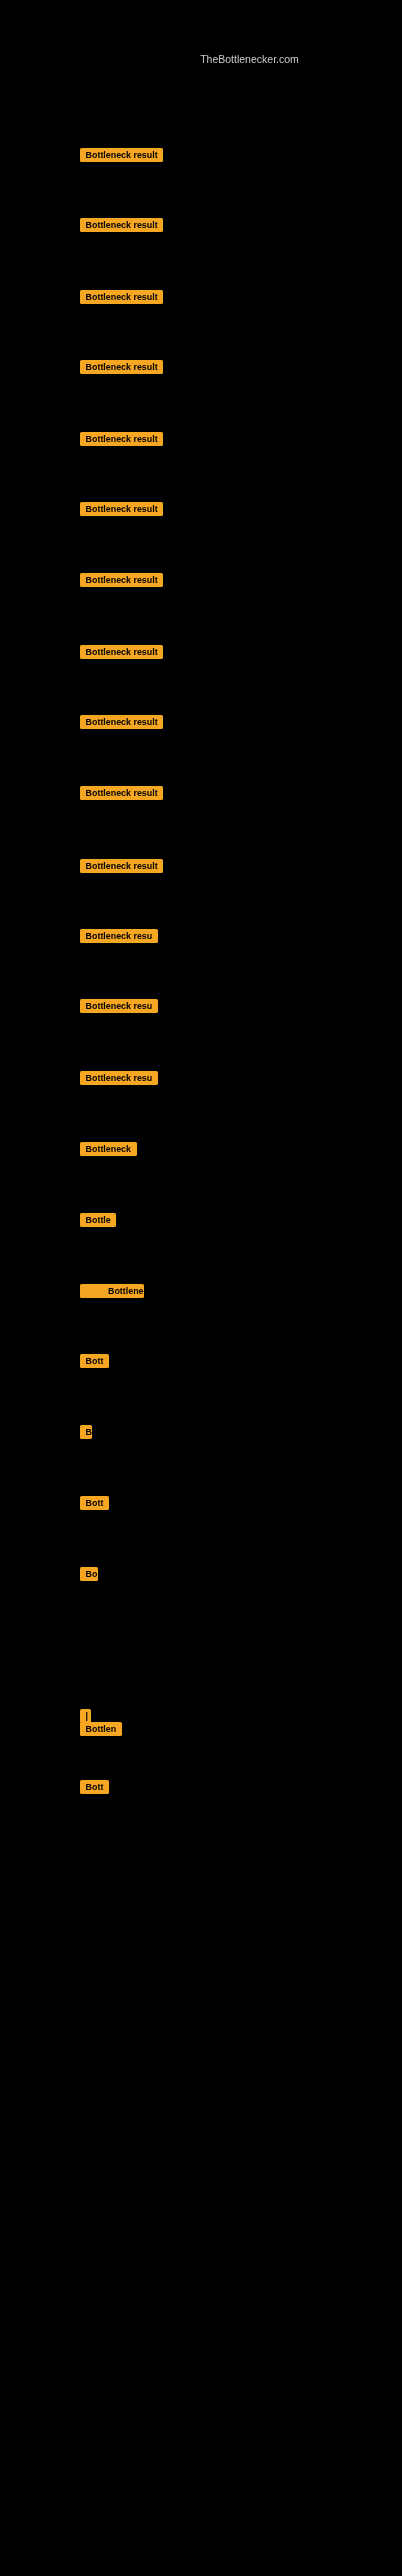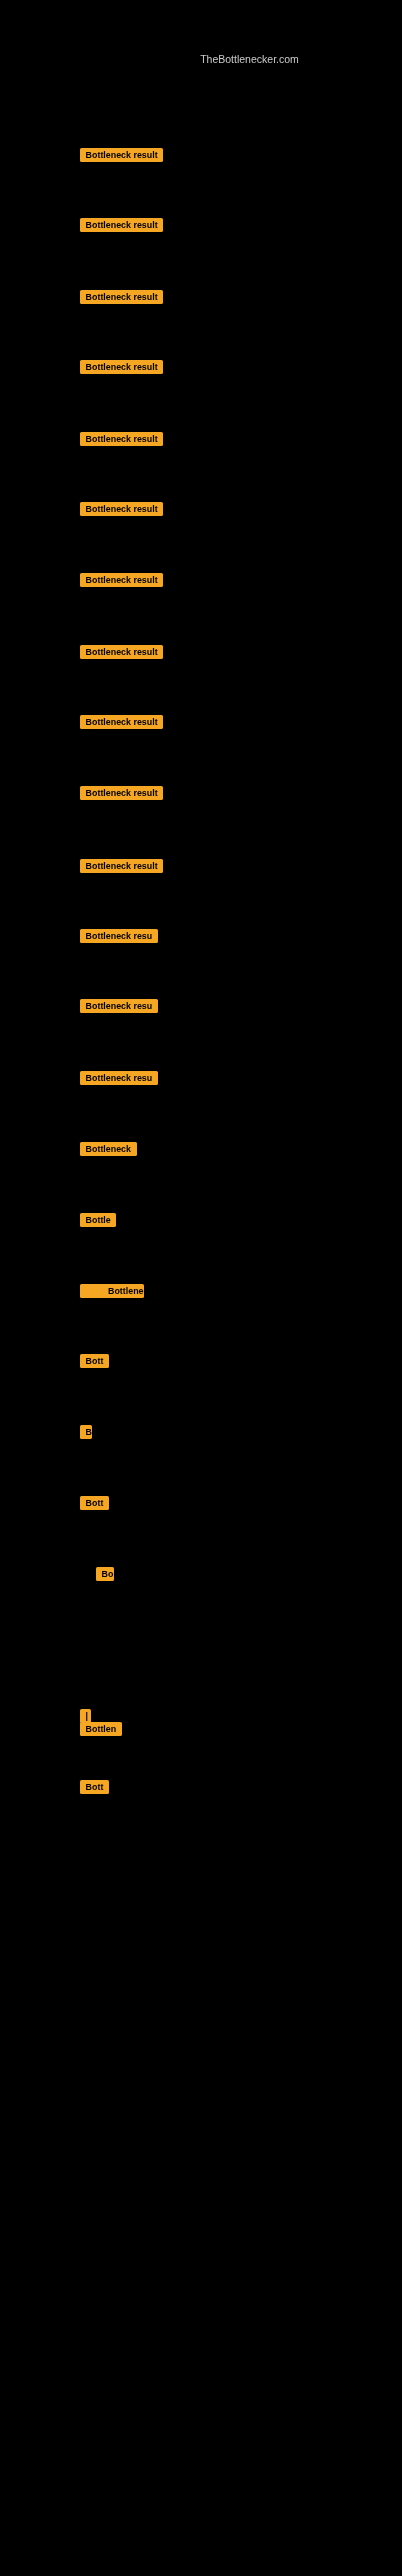--- a/index.html
+++ b/index.html
@@ -60,18 +60,18 @@
     <div class="result-item" style="top: 741px; left: 0px;"><span class="badge" style="max-width: 118px;">Bottleneck result</span></div>
     <div class="result-item" style="top: 811px; left: 0px;"><span class="badge" style="max-width: 105px;">Bottleneck resu</span></div>
     <div class="result-item" style="top: 881px; left: 0px;"><span class="badge" style="max-width: 103px;">Bottleneck resu</span></div>
     <div class="result-item" style="top: 953px; left: 0px;"><span class="badge" style="max-width: 101px;">Bottleneck resu</span></div>
     <div class="result-item" style="top: 1024px; left: 0px;"><span class="badge" style="max-width: 72px;">Bottleneck</span></div>
     <div class="result-item" style="top: 1095px; left: 0px;"><span class="badge" style="max-width: 43px;">Bottle</span></div>
     <div class="result-item" style="top: 1166px; left: 0px;"><span class="badge" style="max-width: 64px; padding-left: 28px;">Bottlenec</span></div>
     <div class="result-item" style="top: 1236px; left: 0px;"><span class="badge" style="max-width: 34px;">Bott</span></div>
     <div class="result-item" style="top: 1307px; left: 0px;"><span class="badge" style="max-width: 12px;">B</span></div>
     <div class="result-item" style="top: 1378px; left: 0px;"><span class="badge" style="max-width: 34px;">Bott</span></div>
-    <div class="result-item" style="top: 1449px; left: 16px;"><span class="badge" style="max-width: 17.7px;">Bo</span></div>
+    <div class="result-item" style="top: 1449px; left: 0px;"><span class="badge" style="max-width: 17.7px;">Bo</span></div>
     <div class="result-item" style="top: 1604px; left: 0px;"><span class="badge" style="max-width: 50px;">Bottlen</span></div>
     <div class="result-item" style="top: 1591px; left: 0px;"><span class="badge" style="max-width: 6.4px;">|</span></div>
     <div class="result-item" style="top: 1662px; left: 0px;"><span class="badge" style="max-width: 34px;">Bott</span></div>
   </div>
 
 
 </body></html>

